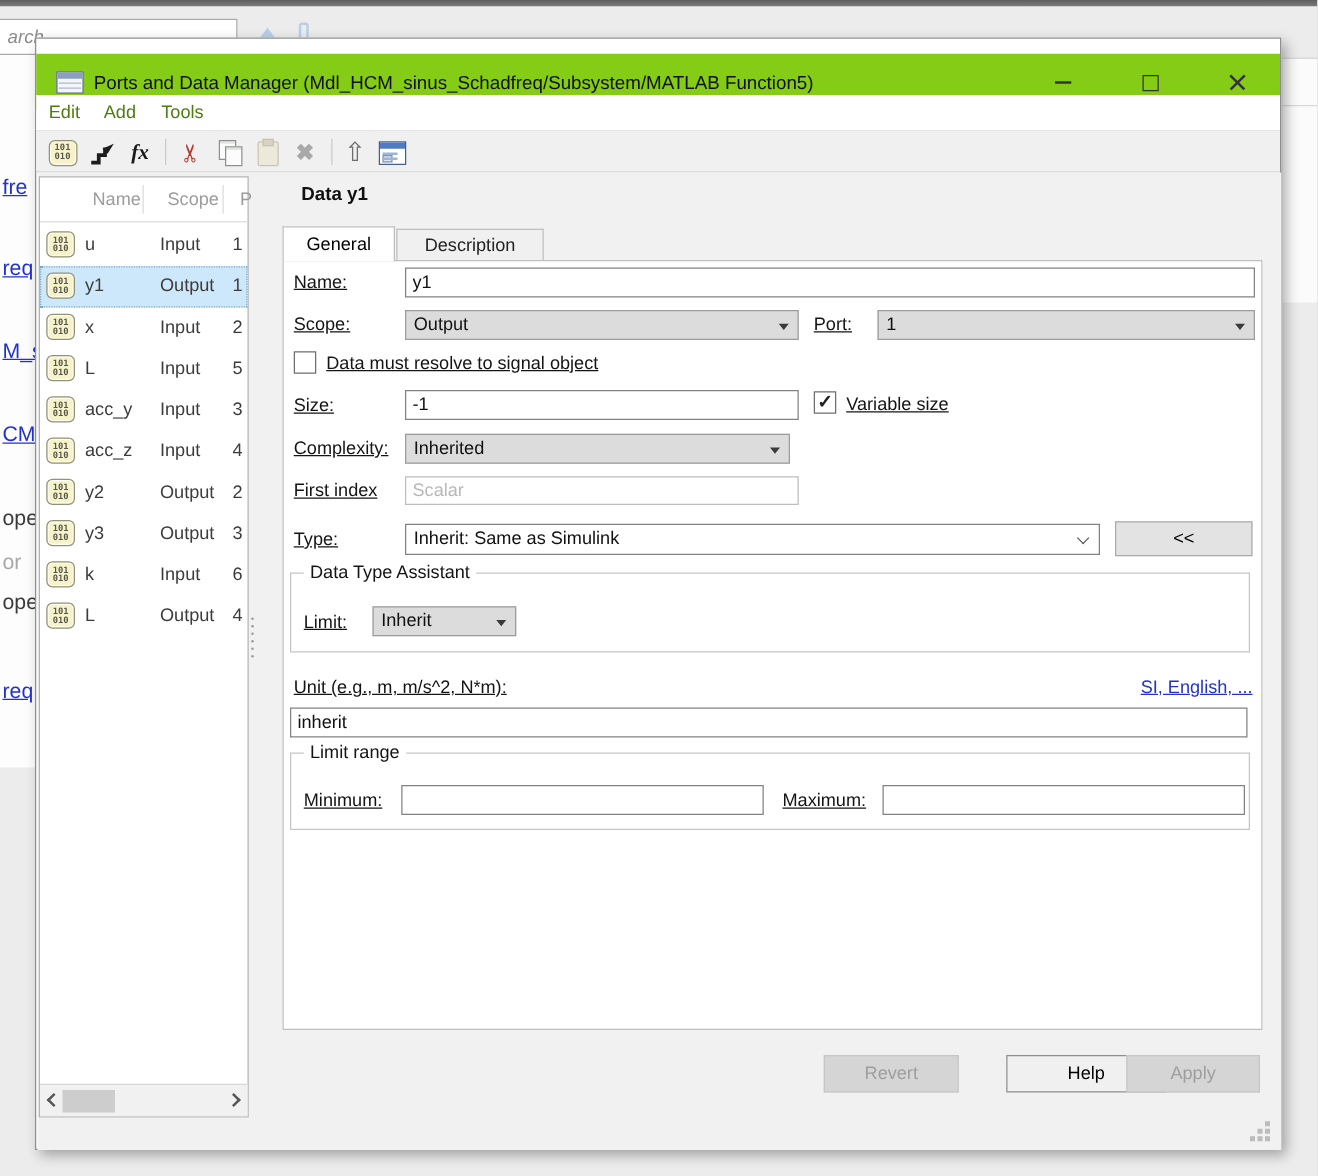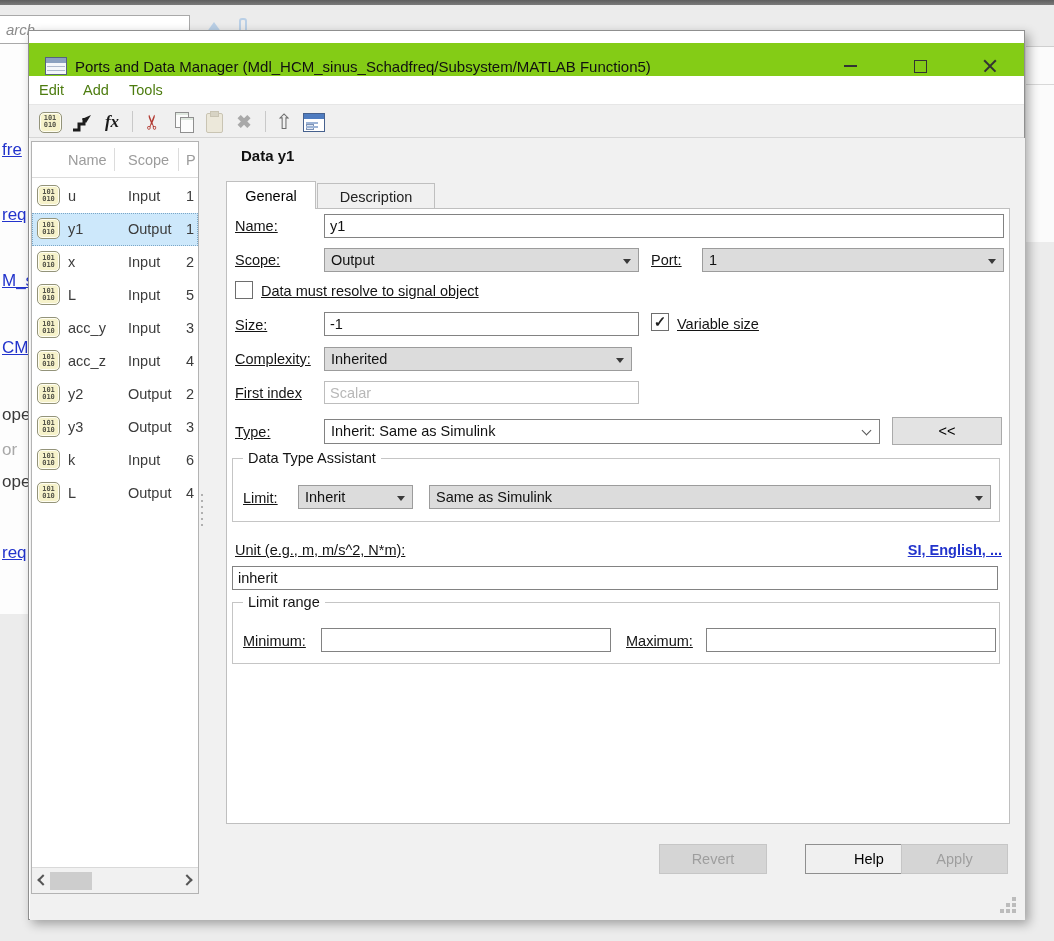--- a/index.html
+++ b/index.html
@@ -60,21 +60,21 @@
   .icon-up::after { content:"⇧"; font-size:21px; color:#6e6e6e; }
   .icon-props { position:relative; width:22px; height:19px; border:1px solid #46618e; background:#fff; }
   .icon-props::before { content:""; position:absolute; left:0; top:0; width:100%; height:5px; background:#4f7cc0; }
   .icon-props::after { content:""; position:absolute; left:2px; top:8px; width:12px; height:2px; background:#9db4d6; box-shadow:0 4px 0 #9db4d6; }
   .icon-props .sub { position:absolute; left:2px; bottom:1px; width:8px; height:6px; background:#dfe7f3; border:1px solid #7d92b5; }
   .icon-stairs { width:24px; height:24px; }
 
   
   .ports-panel { left:2px; top:110px; width:168px; height:753px; background:#fff; border:1px solid #b3b3b3; }
   .pt-header { position:absolute; left:0; top:0; width:100%; height:36px; border-bottom:1px solid #dcdcdc; }
-  .pt-header .col { position:absolute; top:0; height:36px; line-height:36px; font-size:14.5px; color:#9c9c9c; }
+  .pt-header .col { position:absolute; top:0; height:36px; line-height:36px; font-size:14.5px; color:#9c9c9c;margin-left:6px; }
   .pt-colsep { position:absolute; top:6px; width:1px; height:23px; background:#dcdcdc; }
   .pt-rows { position:absolute; left:0; top:38px; width:100%; }
   .pt-row { position:relative; width:100%; height:33px; }
   .pt-row.selected { background:#cde8fb; outline:1px dotted #7ba7c7; outline-offset:-1px; }
   .pt-row .cell { position:absolute; top:0; height:33px; line-height:33px; font-size:14.5px; color:#3c3c3c; }
   .pt-row .row-icon { position:absolute; left:5px; top:5px; }
   .pt-hscroll { position:absolute; left:0; bottom:0; width:100%; height:26px; background:#f1f1f1; border-top:1px solid #d9d9d9; }
   .pt-thumb { position:absolute; left:18px; top:4px; width:42px; height:18px; background:#cdcdcd; }
   .chev { position:absolute; top:8px; width:8px; height:8px; border-right:2.5px solid #555; border-bottom:2.5px solid #555; }
   .chev-left  { left:7px;  transform:rotate(135deg); }
@@ -93,21 +93,21 @@
   .ti:disabled { border-color:#bdbdbd; color:#b8b8b8; background:#fff; }
   .ti::placeholder { color:#b8b8b8; opacity:1; }
   .dd { background:#dcdcdc; border:1px solid #9c9c9c; font-size:14.5px; color:#111; line-height:22px; padding:0 6px; }
   .dd .arr { position:absolute; right:7px; top:10px; width:0; height:0; border-left:4px solid transparent; border-right:4px solid transparent; border-top:5px solid #3a3a3a; }
   .combo { background:#fff; border:1px solid #828282; font-size:14.5px; color:#111; line-height:23px; padding:0 6px; }
   .combo .chv { position:absolute; right:9px; top:7px; width:7px; height:7px; border-right:1.5px solid #555; border-bottom:1.5px solid #555; transform:rotate(45deg); }
   .cb { width:18px; height:18px; background:#fff; border:1px solid #6e6e6e; font-size:15px; line-height:16px; text-align:center; color:#222; }
   .cb.checked::after { content:"✓"; font-weight:bold; }
   .gb { border:1px solid #c5c5c5; }
   .gb-legend { position:absolute; top:-9px; left:10px; background:#fff; padding:0 5px; font-size:14.5px; color:#141414; }
-  .unit-link { font-size:14.5px; color:#2233cc; text-decoration:underline;font-weight:bold; }
+  .unit-link { font-size:14.5px; color:#2233cc; text-decoration:underline; }
   .btn { top:813px; height:30px; font-size:14.5px; text-align:center; line-height:28px; }
   .btn-disabled { background:#d5d5d5; border:1px solid #c6c6c6; color:#9e9e9e; }
   .btn-enabled { background:#f0f0f0; border:1px solid #8f8f8f; color:#000; }
   .dlg-body-bg { left:1px; top:107px; width:995px; height:782px; background:#f1f1f1; }
   .grip { right:8px; bottom:6px; width:22px; height:18px; }
   .grip i { position:absolute; width:4px; height:4px; background:#bcbcbc; }
 </style>
 </head>
 <body>
 
@@ -312,21 +312,20 @@
       <input class="abs ti" style="left: 97px; top: 172px; width: 315px; height: 23px;" disabled="" placeholder="Scalar">
 
       <span class="abs flabel" style="left:8px;top:215px">Type:</span>
       <div class="abs combo" style="left:97px;top:210px;width:556px;height:25px"><span>Inherit: Same as Simulink</span><span class="chv"></span></div>
       <div class="abs btn btn-enabled" style="left:665px;top:208px;width:110px;height:28px;line-height:26px;background:#e3e3e3;border-color:#aaaaaa">&lt;&lt;</div>
 
       <div class="abs gb" style="left:5px;top:249px;width:768px;height:64px">
         <span class="gb-legend">Data Type Assistant</span>
         <span class="abs flabel" style="left:10px;top:31px">Limit:</span>
         <div class="abs dd" style="left:65px;top:26px;width:115px;height:24px"><span>Inherit</span><span class="arr"></span></div>
-        <div class="abs dd" style="left:196px;top:26px;width:562px;height:24px"><span>Same as Simulink</span><span class="arr"></span></div>
       </div>
 
       <span class="abs flabel" style="left:8px;top:333px">Unit (e.g., m, m/s^2, N*m):</span>
       <span class="abs unit-link" style="right:7px;top:333px">SI, English, ...</span>
       <input class="abs ti" style="left: 5px; top: 357px; width: 766px; height: 24px;" value="inherit">
 
       <div class="abs gb" style="left:5px;top:393px;width:768px;height:62px">
         <span class="gb-legend">Limit range</span>
         <span class="abs flabel" style="left:10px;top:30px">Minimum:</span>
         <input class="abs ti" style="left: 88px; top: 25px; width: 290px; height: 24px;" value="">

